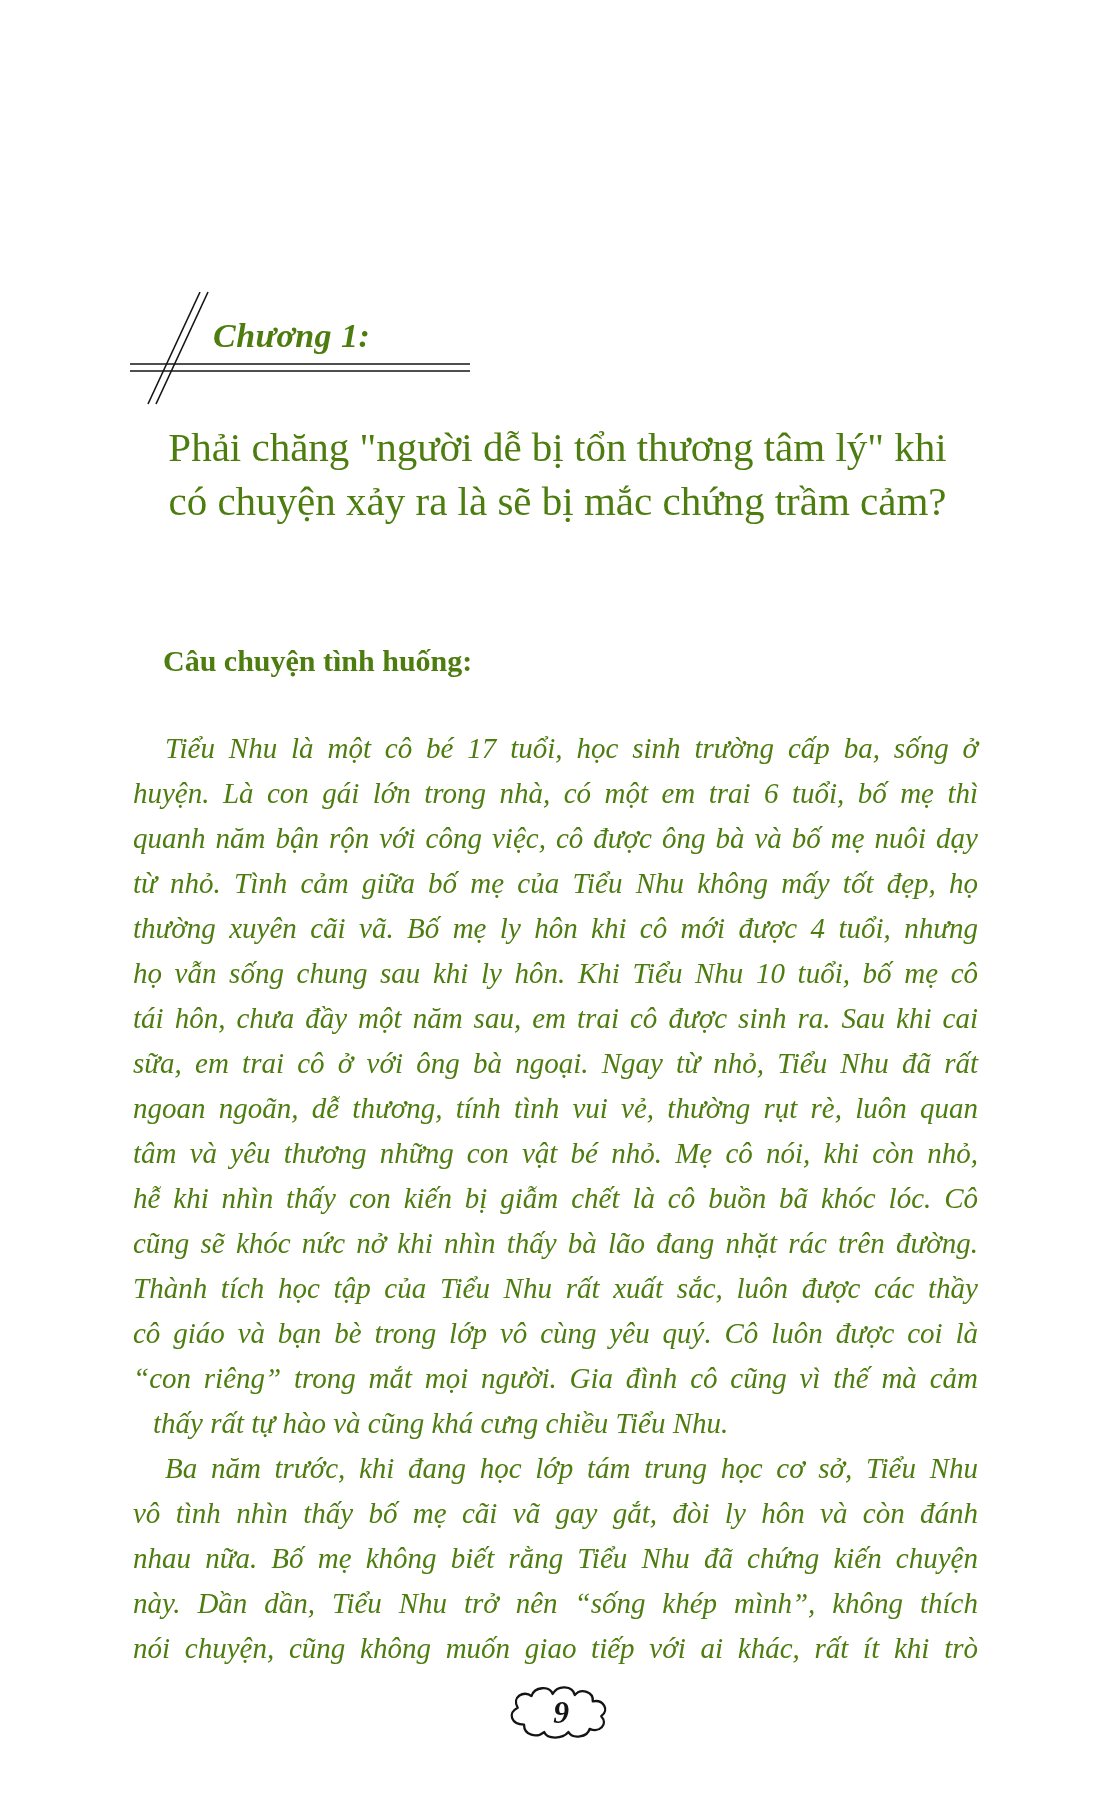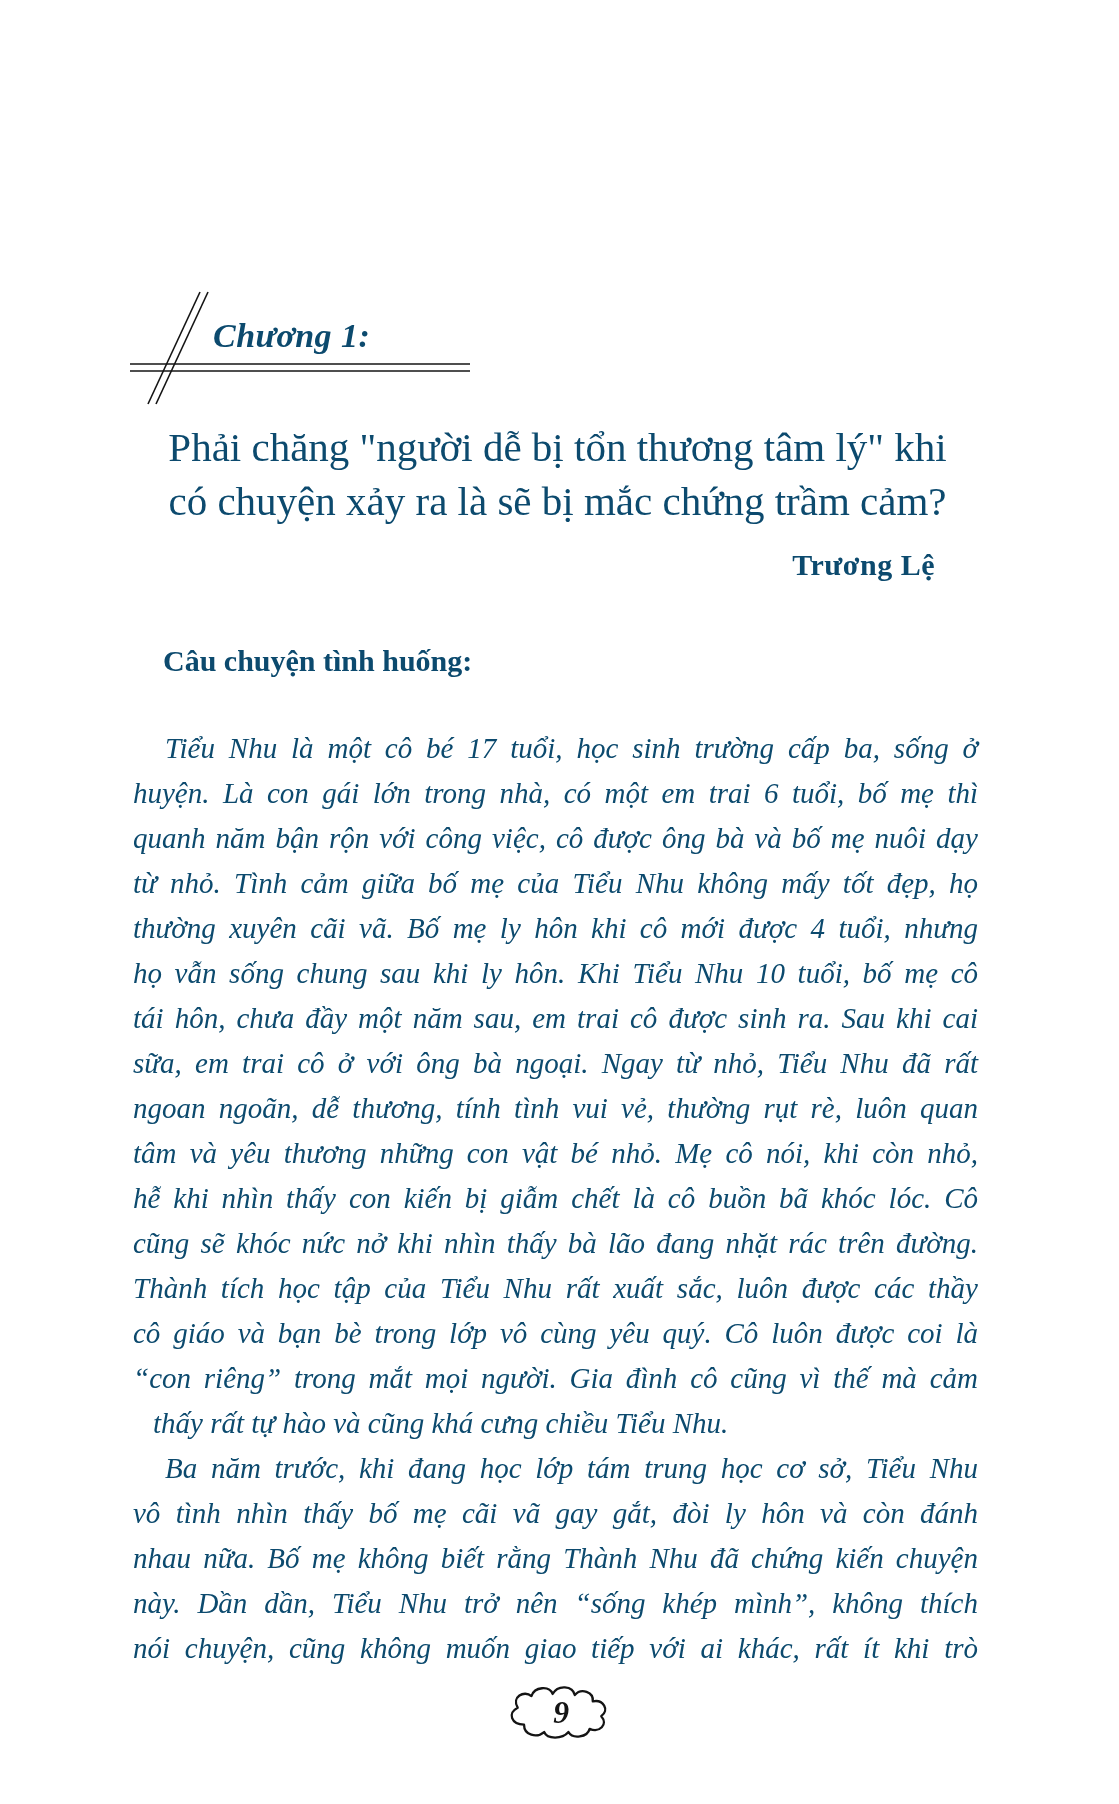--- a/index.html
+++ b/index.html
@@ -2,21 +2,21 @@
 <html lang="vi"><head>
 <meta charset="utf-8">
 <style>
   html,body { margin:0; padding:0; background:#e8e8e8; }
   .page {
     position: relative;
     width: 1119px;
     height: 1804px;
     margin: 0 auto;
     background: #ffffff;
-    color: #0c4a6e;
+    color: #4d7c0f;
     font-family: "Liberation Serif", "DejaVu Serif", serif;
     overflow: hidden;
   }
   .chapter-label {
     position: absolute;
     left: 213px;
     top: 316px;
     font-size: 34px;
     line-height: 40px;
     font-weight: bold;
@@ -93,21 +93,20 @@
     <line x1="88" y1="10" x2="36" y2="122" stroke="#141414" stroke-width="1.6"></line>
   </svg>
 
   <div class="chapter-label">Chương 1:</div>
 
   <div class="title-block">
     <div class="title-line">Phải chăng "người dễ bị tổn thương tâm lý" khi</div>
     <div class="title-line">có chuyện xảy ra là sẽ bị mắc chứng trầm cảm?</div>
   </div>
 
-  <div class="author-line">Trương Lệ</div>
 
   <div class="section-heading">Câu chuyện tình huống:</div>
 
   <div class="body-text">
       <div class="bline first">Tiểu Nhu là một cô bé 17 tuổi, học sinh trường cấp ba, sống ở</div>
       <div class="bline">huyện. Là con gái lớn trong nhà, có một em trai 6 tuổi, bố mẹ thì</div>
       <div class="bline">quanh năm bận rộn với công việc, cô được ông bà và bố mẹ nuôi dạy</div>
       <div class="bline">từ nhỏ. Tình cảm giữa bố mẹ của Tiểu Nhu không mấy tốt đẹp, họ</div>
       <div class="bline">thường xuyên cãi vã. Bố mẹ ly hôn khi cô mới được 4 tuổi, nhưng</div>
       <div class="bline">họ vẫn sống chung sau khi ly hôn. Khi Tiểu Nhu 10 tuổi, bố mẹ cô</div>
@@ -116,21 +115,21 @@
       <div class="bline">ngoan ngoãn, dễ thương, tính tình vui vẻ, thường rụt rè, luôn quan</div>
       <div class="bline">tâm và yêu thương những con vật bé nhỏ. Mẹ cô nói, khi còn nhỏ,</div>
       <div class="bline">hễ khi nhìn thấy con kiến bị giẫm chết là cô buồn bã khóc lóc. Cô</div>
       <div class="bline">cũng sẽ khóc nức nở khi nhìn thấy bà lão đang nhặt rác trên đường.</div>
       <div class="bline">Thành tích học tập của Tiểu Nhu rất xuất sắc, luôn được các thầy</div>
       <div class="bline">cô giáo và bạn bè trong lớp vô cùng yêu quý. Cô luôn được coi là</div>
       <div class="bline">“con riêng” trong mắt mọi người. Gia đình cô cũng vì thế mà cảm</div>
       <div class="bline lastfree">thấy rất tự hào và cũng khá cưng chiều Tiểu Nhu.</div>
       <div class="bline first">Ba năm trước, khi đang học lớp tám trung học cơ sở, Tiểu Nhu</div>
       <div class="bline">vô tình nhìn thấy bố mẹ cãi vã gay gắt, đòi ly hôn và còn đánh</div>
-      <div class="bline">nhau nữa. Bố mẹ không biết rằng Thành Nhu đã chứng kiến chuyện</div>
+      <div class="bline">nhau nữa. Bố mẹ không biết rằng Tiểu Nhu đã chứng kiến chuyện</div>
       <div class="bline">này. Dần dần, Tiểu Nhu trở nên “sống khép mình”, không thích</div>
       <div class="bline">nói chuyện, cũng không muốn giao tiếp với ai khác, rất ít khi trò</div>
     </div>
 
   <svg class="page-number-cloud" width="110" height="58" viewBox="0 0 104 54">
     <path d="M 18 38
              C 6 38, 2 27, 12 22
              C 6 12, 18 5, 25 11
              C 28 2, 42 1, 45 9
              C 50 0, 64 1, 66 10

